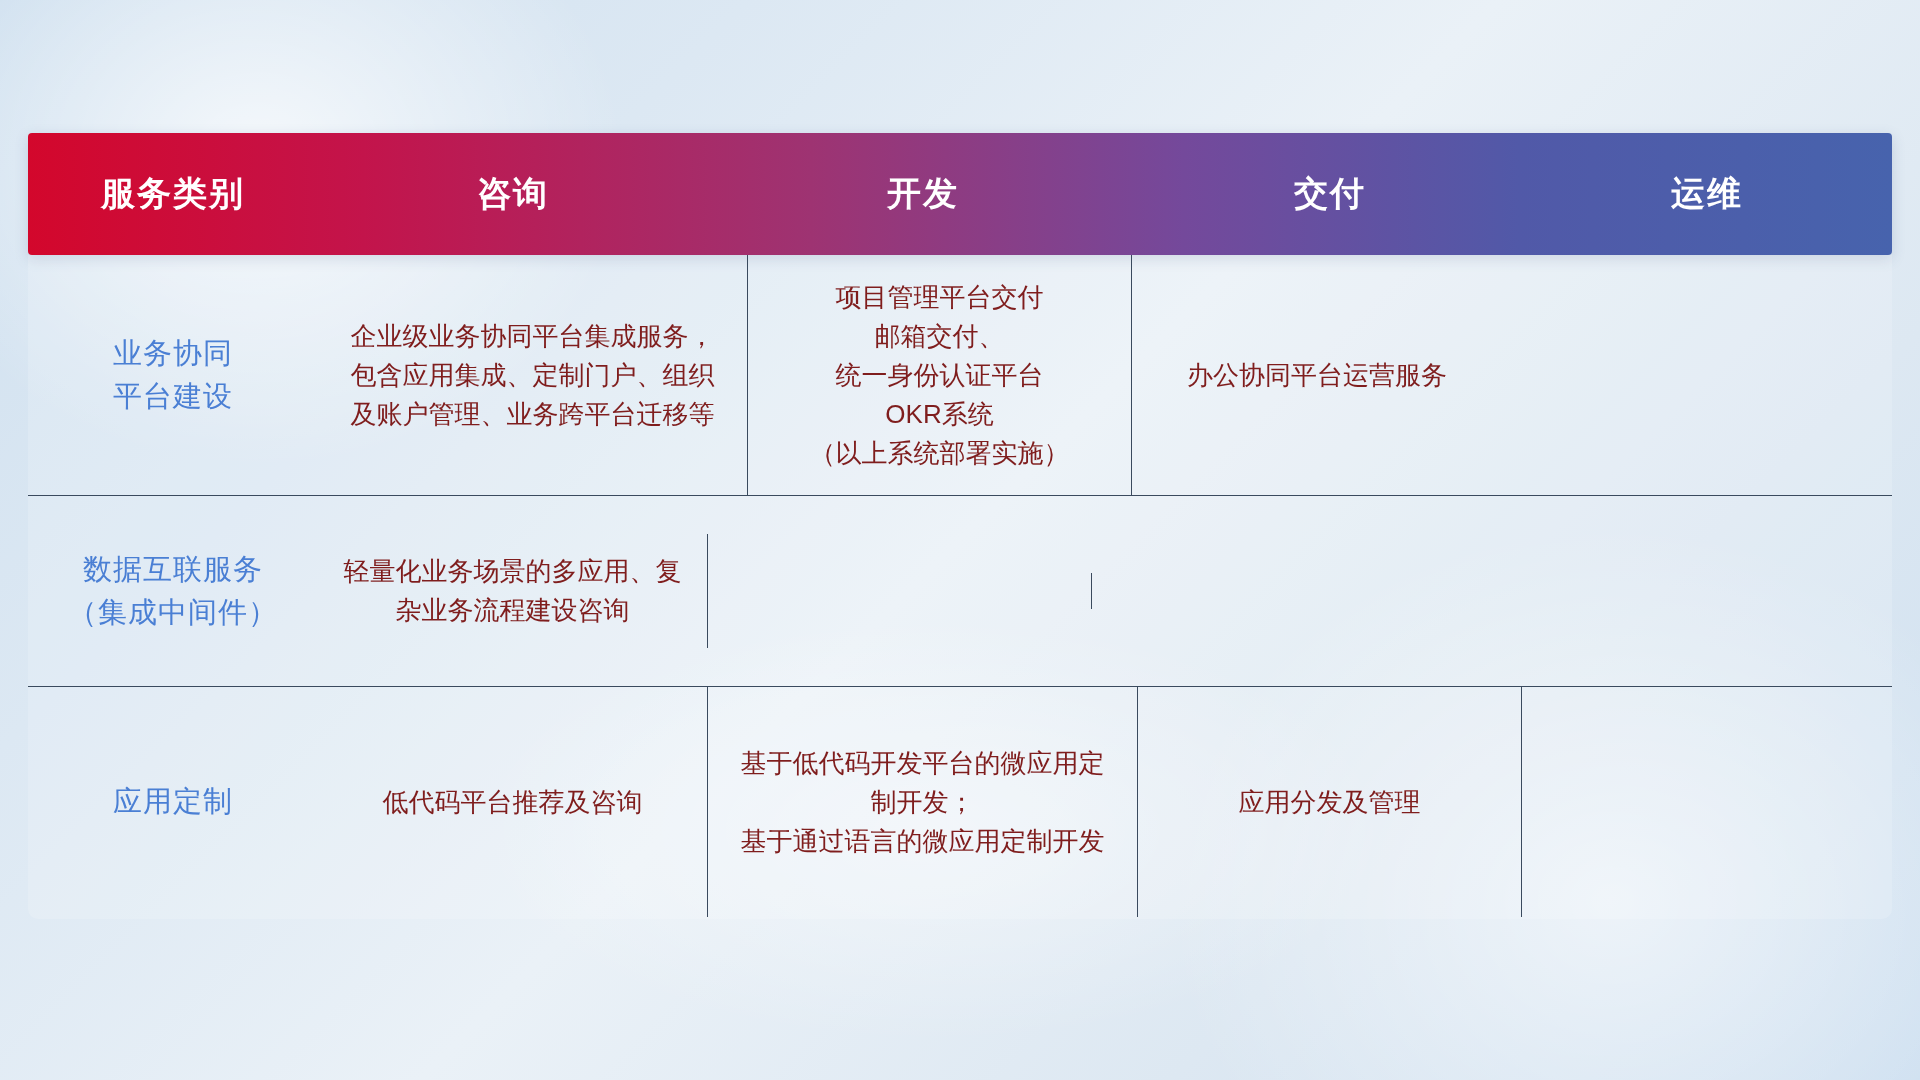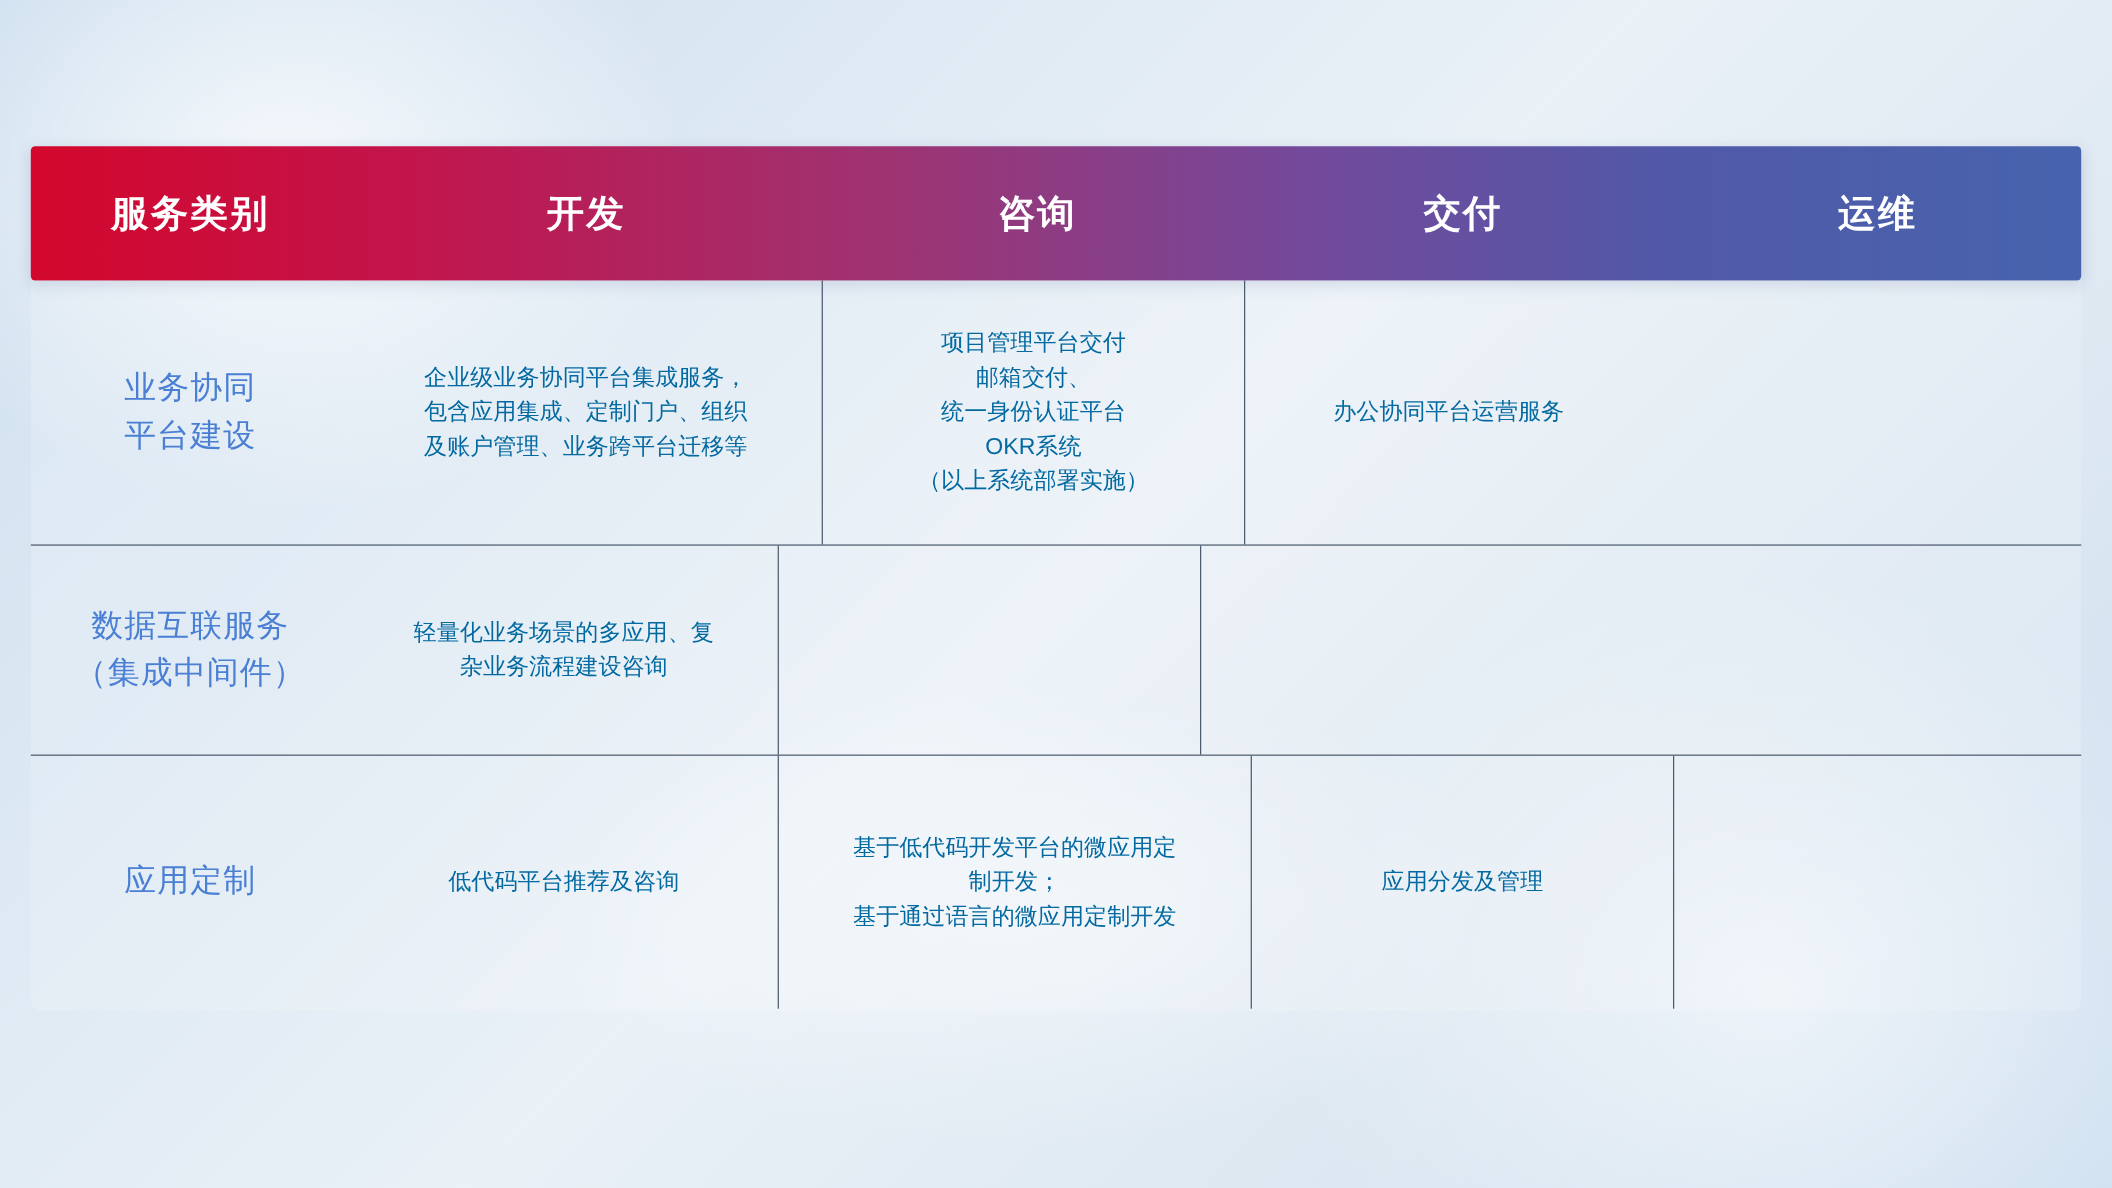--- a/index.html
+++ b/index.html
@@ -74,59 +74,59 @@
     border-bottom: 1px solid #3a4a5e;
   }
   .trow:last-child { border-bottom: none; }
   .tcell {
     box-sizing: border-box;
     display: flex;
     align-items: center;
     justify-content: center;
     text-align: center;
     padding: 18px 22px;
-    font-size: 21px;
+    font-size: 26px;
     line-height: 1.5;
-    color: #0369a1;
+    color: #7f1d1d;
     border-right: 1px solid #3a4a5e;
   }
   .tcell:last-child { border-right: none; font-family: Liberation Serif, serif; }
   .tcell.cat {
     color: #4a7fd4;
     font-weight: normal;
     font-size: 29px;
     letter-spacing: 1px;
     border-right: none;
   }
   .tcell .multiline { white-space: pre-line; }
 
   
   .c0 { width: 290px; }
   .c1 { width: 390px; }
   .c2 { width: 430px; }
   .c3 { width: 384px; }
   .c4 { width: 370px; }
 
   .r0 { height: 240px; }
-  .r1 { height: 190px; }
+  .r1 { height: 190px; align-items: center; }
   .r2 { height: 230px; }
 </style>
 </head>
 <body>
 
 <div class="bg-bloom-a"></div>
 <div class="bg-bloom-c"></div>
 <div class="bg-bloom-b"></div>
 
 <div class="table-wrap">
 
   <div class="table-header">
     <div class="hcell c0">服务类别</div>
+    <div class="hcell c1">咨询</div>
     <div class="hcell c2">开发</div>
-    <div class="hcell c1">咨询</div>
     <div class="hcell c3">交付</div>
     <div class="hcell c4">运维</div>
   </div>
 
   <div class="table-body">
 
     <div class="trow r0">
       <div class="tcell cat c0">
         <span class="multiline">业务协同
 平台建设</span>

